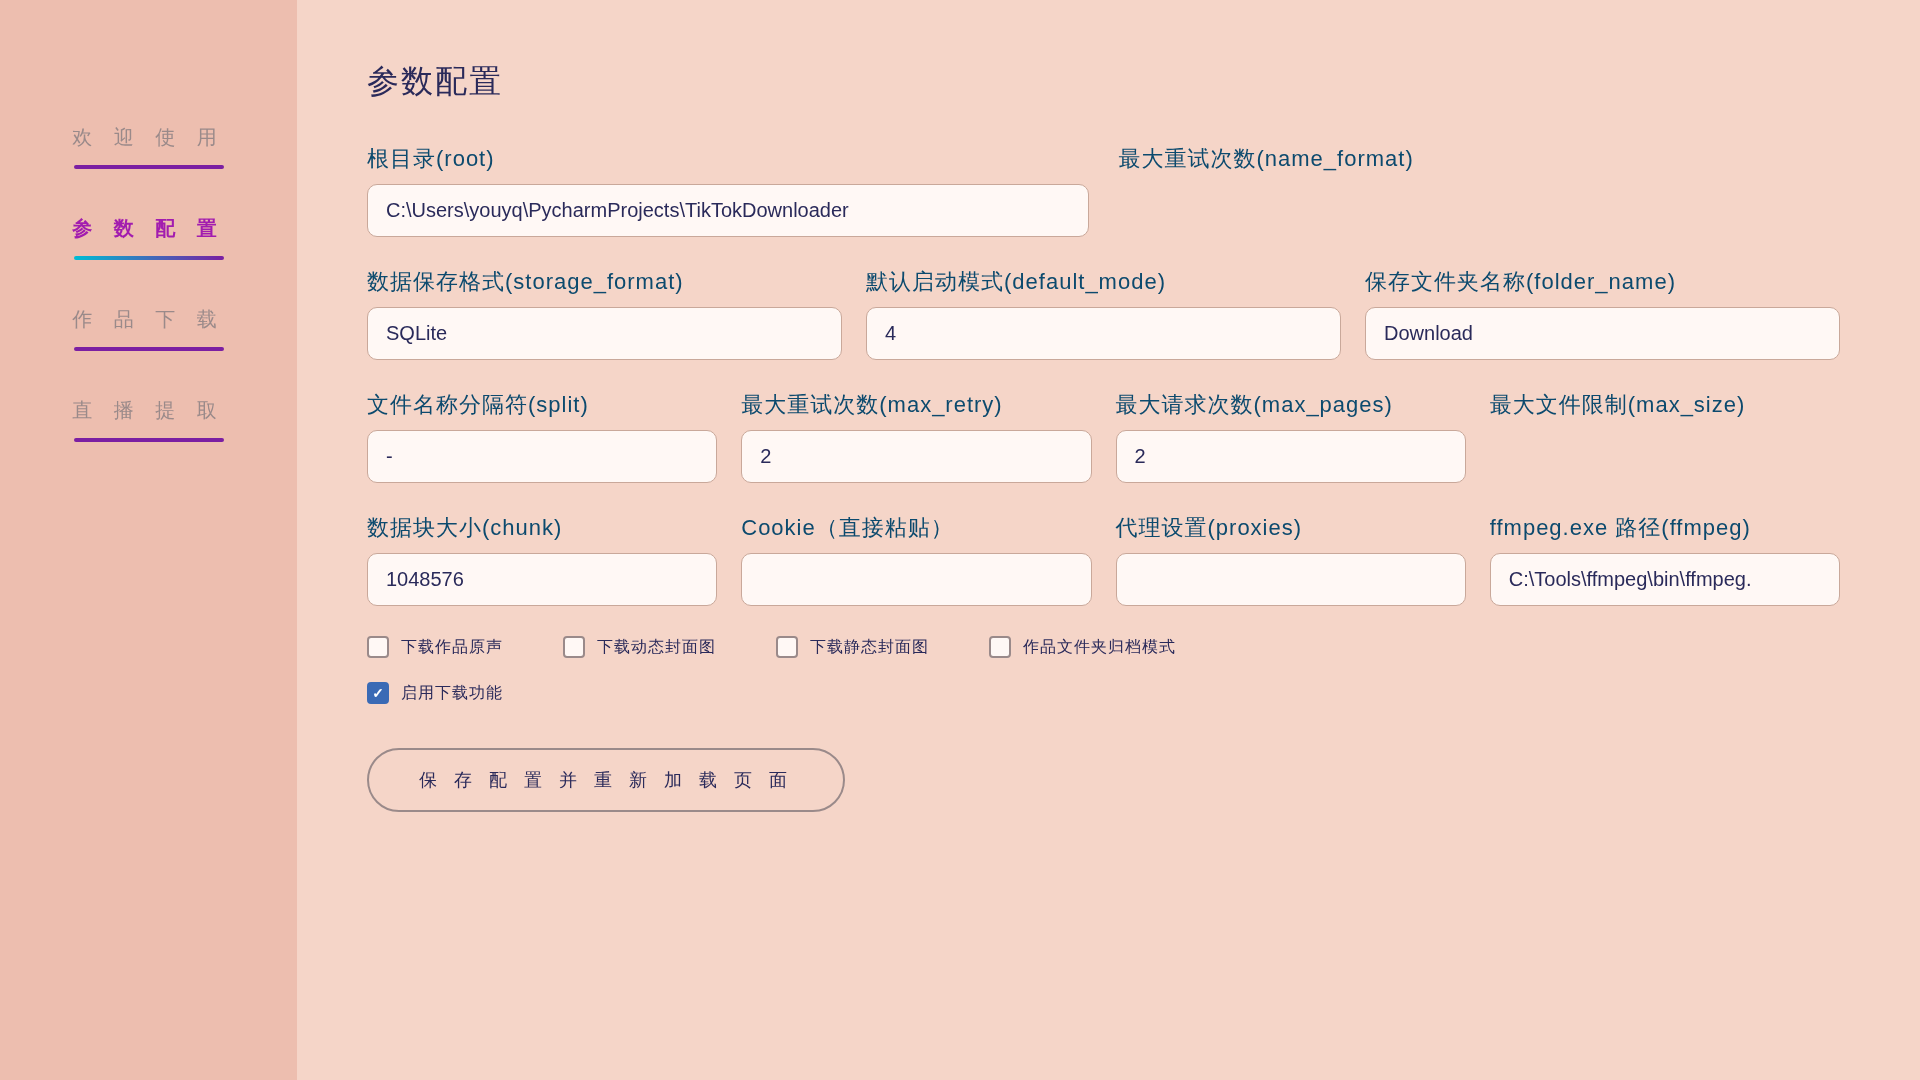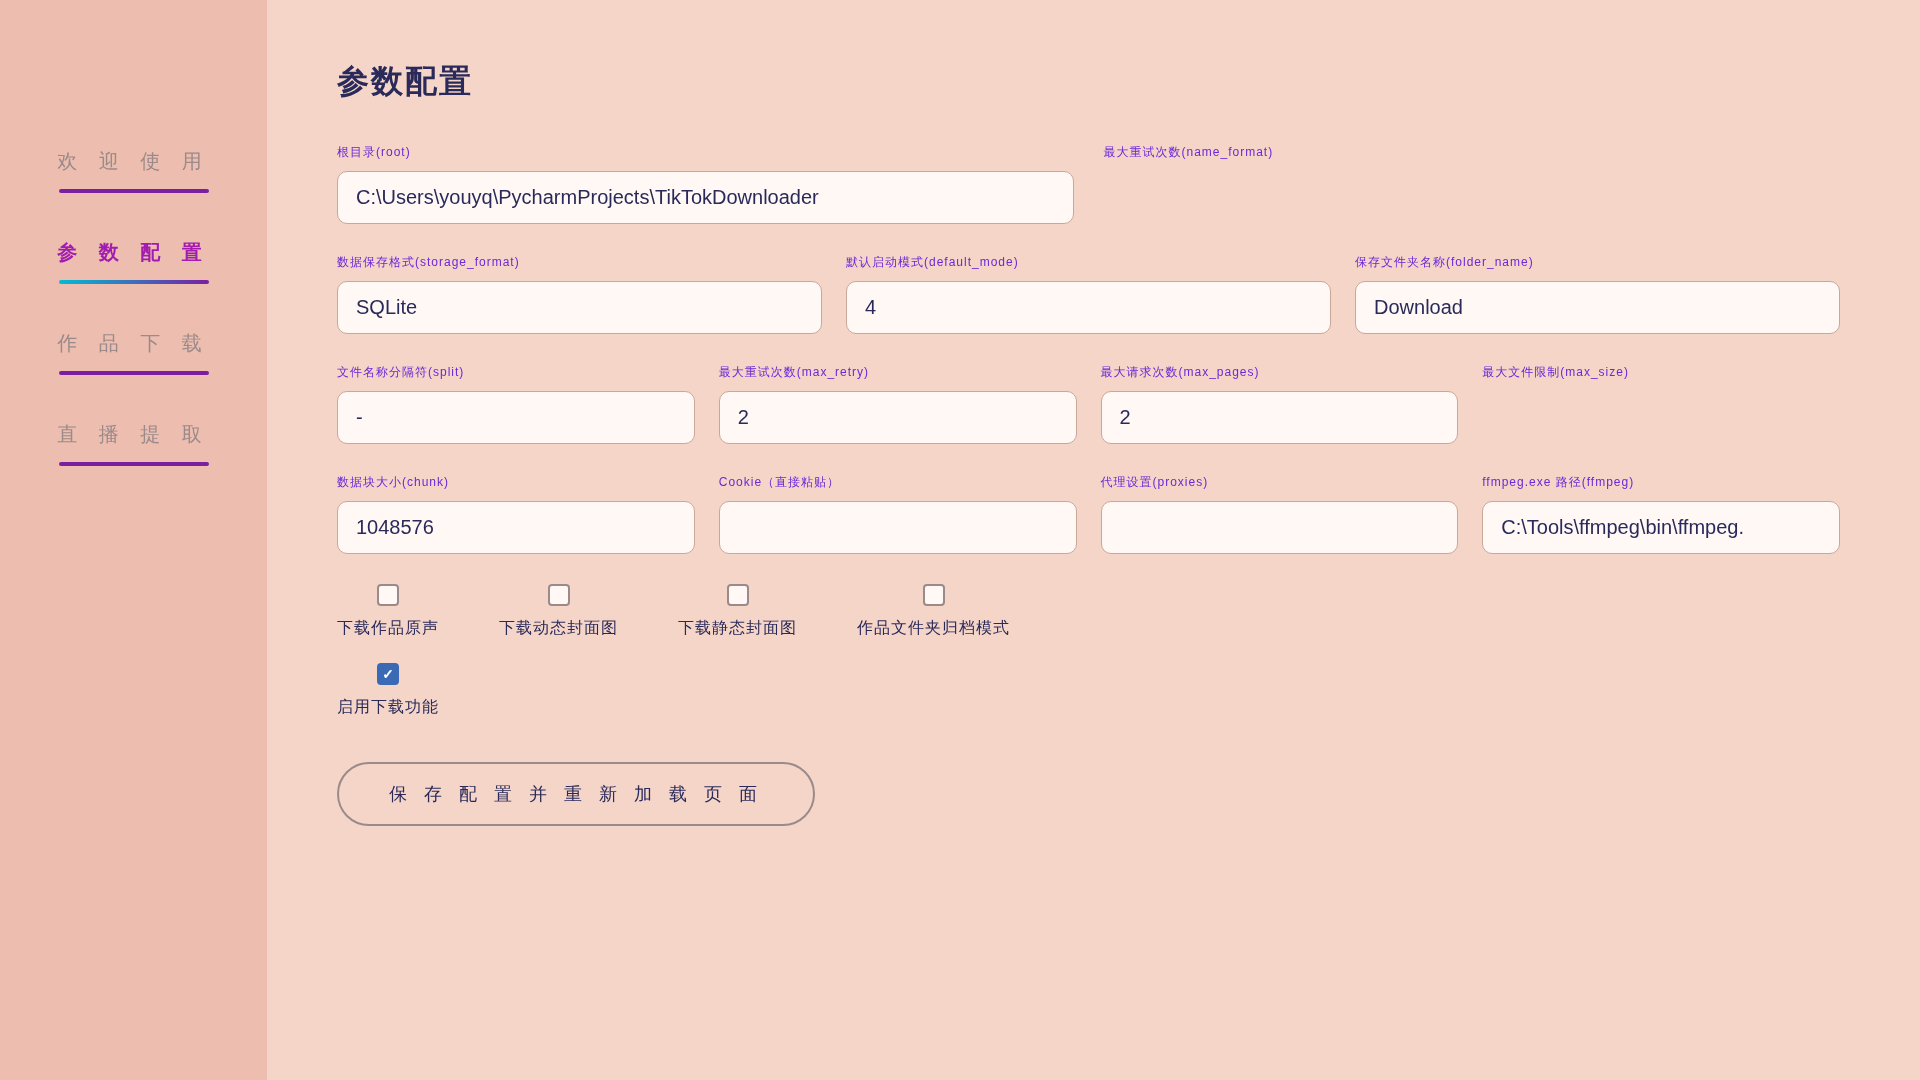--- a/index.html
+++ b/index.html
@@ -7,27 +7,27 @@
       width: 1920px;
       height: 1080px;
       background: #f5d5c8;
       font-family: 'Microsoft YaHei', 'PingFang SC', sans-serif;
       display: flex;
       overflow: hidden;
     }
 
     
     .sidebar {
-      width: 267px;
+      width: 297px;
       min-height: 1080px;
       background: #edbeaf;
       display: flex;
       flex-direction: column;
       align-items: center;
-      padding-top: 120px;
+      padding-top: 96px;
       gap: 0;
       flex-shrink: 0;
     }
 
     .sidebar-item {
       width: 100%;
       display: flex;
       flex-direction: column;
       align-items: center;
       padding: 28px 0 18px 0;
@@ -59,35 +59,35 @@
 
     
     .main {
       flex: 1;
       padding: 60px 80px 40px 70px;
       overflow-y: auto;
     }
 
     .page-title {
       font-size: 32px;
-      font-weight: bold;
+      font-weight: normal;
       color: #2a2a5a;
       margin-bottom: 40px;
       letter-spacing: 2px;
     }
 
     .field-group {
       display: flex;
       flex-direction: column;
       gap: 10px;
     }
 
     .field-label {
-      font-size: 12px;
-      color: #6d28d9;
+      font-size: 22px;
+      color: #0c4a6e;
       letter-spacing: 1px;
     }
 
     .field-input {
       border: 1.5px solid #c9a89a;
       border-radius: 10px;
       background: #fff8f5;
       padding: 14px 18px;
       font-size: 20px;
       color: #2a2a5a;
@@ -102,21 +102,20 @@
       gap: 60px;
       margin-bottom: 24px;
       flex-wrap: wrap;
     }
 
     .checkbox-item {
       display: flex;
       align-items: center;
       gap: 12px;
       cursor: pointer;
-      flex-direction: column;
     }
 
     .checkbox-box {
       width: 22px;
       height: 22px;
       border: 2px solid #9a8a8a;
       border-radius: 4px;
       background: #fff8f5;
       display: flex;
       align-items: center;

